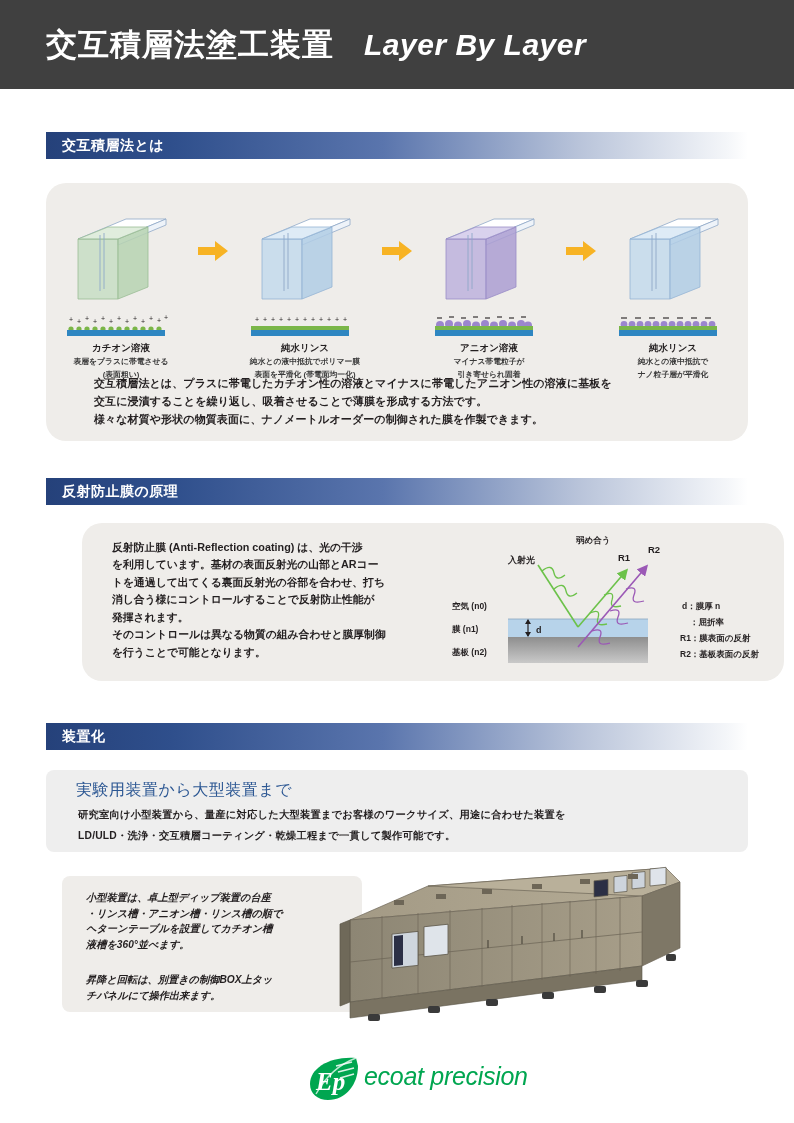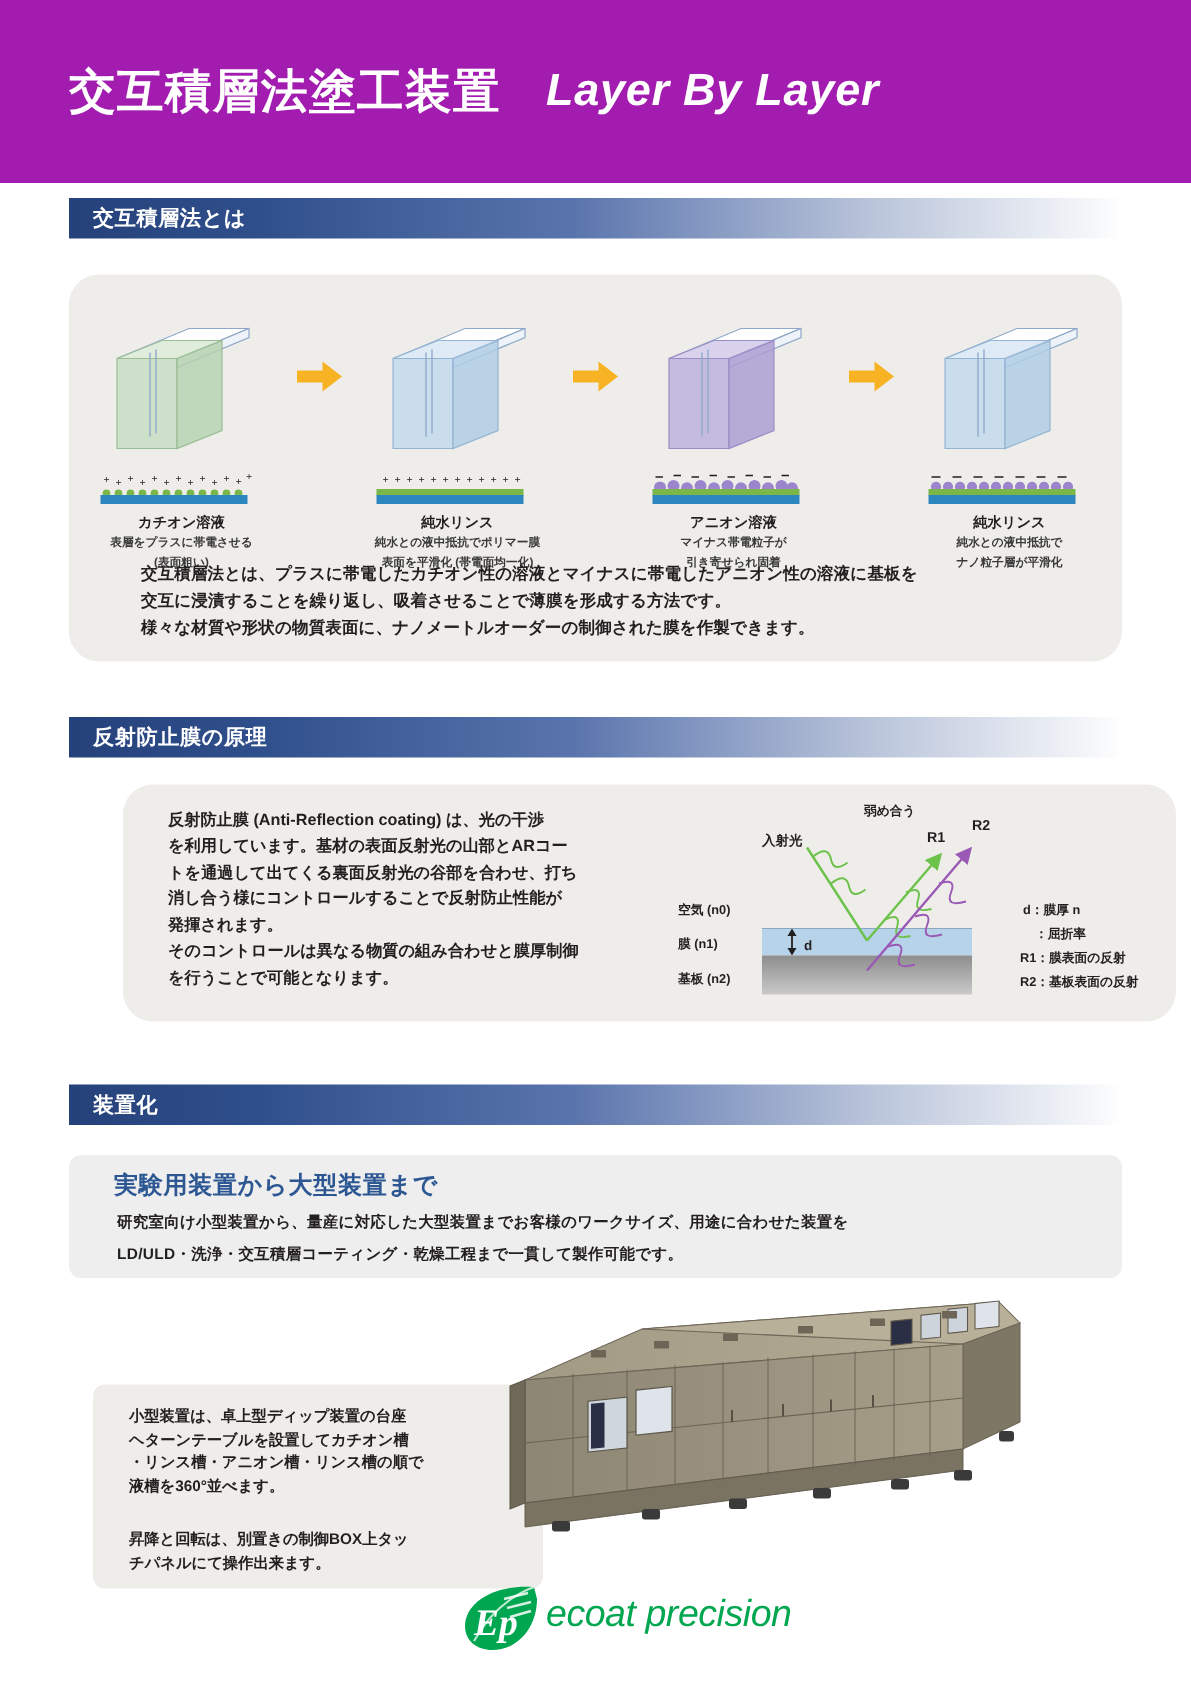--- a/index.html
+++ b/index.html
@@ -6,22 +6,22 @@
   body{
     width:794px;height:1123px;
     background:#ffffff;
     font-family:"Liberation Sans","DejaVu Sans",sans-serif;
     color:#231f20;
     overflow:hidden;
     position:relative;
   }
   
   .page-header{
-    height:122px;
-    background:#a21caf;
+    height:89px;
+    background:#404040;
     display:flex;align-items:center;
     padding-left:46px;
     box-sizing:border-box;
   }
   .title-ja{
     color:#ffffff;
     font-size:31px;
     font-weight:bold;
     letter-spacing:1px;
     white-space:nowrap;
@@ -80,28 +80,28 @@
   #panel-ar{left:46px;top:523px;width:702px;height:158px;margin-left:36px;}
   .ar-text{
     position:absolute;left:30px;top:16px;width:330px;
     font-size:10.8px;font-weight:bold;line-height:1.62;color:#231f20;
   }
   .ar-diagram{position:absolute;left:368px;top:4px;width:330px;height:150px;}
   
   #panel-large{left:46px;top:770px;width:702px;height:82px;background:#eeeeee;border-radius:8px;}
   .large-title{
     position:absolute;left:30px;top:10px;
-    font-size:16px;font-weight:bold;color:#2c5793;letter-spacing:0.5px;
+    font-size:16px;font-weight:normal;color:#2c5793;letter-spacing:0.5px;
   }
   .large-line{
     position:absolute;left:32px;font-size:10.3px;font-weight:bold;color:#231f20;letter-spacing:0.2px;
   }
   #large-l1{top:38px;}
   #large-l2{top:59px;}
-  #panel-small{left:62px;top:923px;width:300px;height:136px;background:#efedea;border-radius:8px;}
+  #panel-small{left:62px;top:876px;width:300px;height:136px;background:#efedea;border-radius:8px;font-style:italic;}
   .small-p{
     position:absolute;left:24px;width:256px;
     font-size:10.2px;font-weight:bold;line-height:1.52;color:#231f20;
   }
   #small-p1{top:14px;}
   #small-p2{top:96px;}
   
   #machine{position:absolute;left:336px;top:862px;width:420px;height:190px;}
   
   #logo{position:absolute;left:306px;top:1048px;width:240px;height:56px;}
@@ -413,22 +413,22 @@
 
 <div class="panel" id="panel-large">
   <div class="large-title">実験用装置から大型装置まで</div>
   <div class="large-line" id="large-l2">LD/ULD・洗浄・交互積層コーティング・乾燥工程まで一貫して製作可能です。</div>
   <div class="large-line" id="large-l1">研究室向け小型装置から、量産に対応した大型装置までお客様のワークサイズ、用途に合わせた装置を</div>
 </div>
 
 <div class="panel" id="panel-small">
   <div class="small-p" id="small-p1">
     <div>小型装置は、卓上型ディップ装置の台座</div>
+    <div>・リンス槽・アニオン槽・リンス槽の順で</div>
     <div>ヘターンテーブルを設置してカチオン槽</div>
-    <div>・リンス槽・アニオン槽・リンス槽の順で</div>
     <div>液槽を360°並べます。</div>
   </div>
   <div class="small-p" id="small-p2">
     <div>昇降と回転は、別置きの制御BOX上タッ</div>
     <div>チパネルにて操作出来ます。</div>
   </div>
 </div>
 
 <div id="machine">
   <svg width="420" height="190" viewBox="0 0 420 190">

